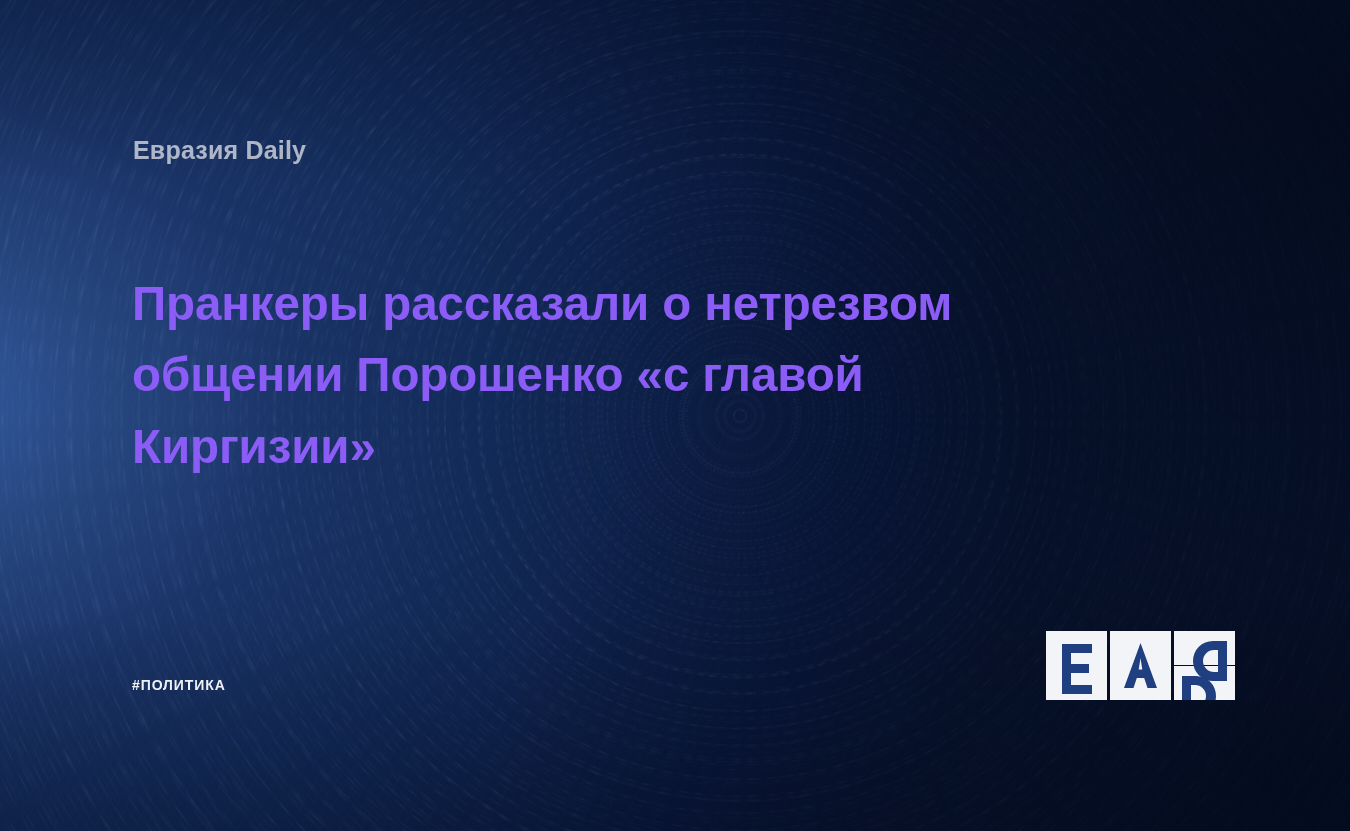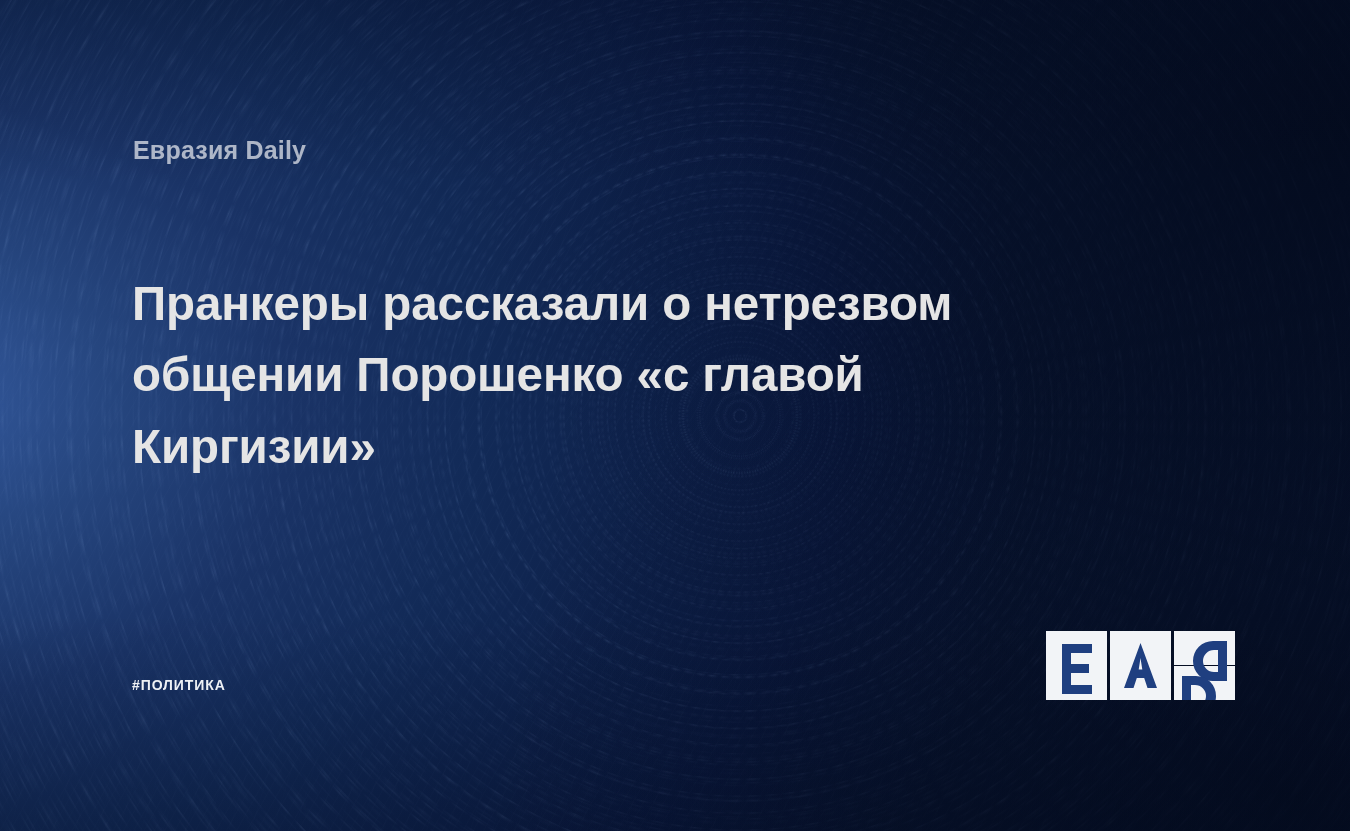--- a/index.html
+++ b/index.html
@@ -185,21 +185,21 @@
 
   .headline {
     position: absolute;
     left: 132px;
     top: 268px;
     width: 980px;
     margin: 0;
     font-size: 47.5px;
     line-height: 1.5;
     font-weight: 700;
-    color: #e5e5e5;
+    color: #8b5cf6;
     letter-spacing: -0.1px;
   }
 
   .tag {
     position: absolute;
     left: 132px;
     top: 677px;
     font-size: 14px;
     font-weight: 700;
     letter-spacing: 0.9px;

